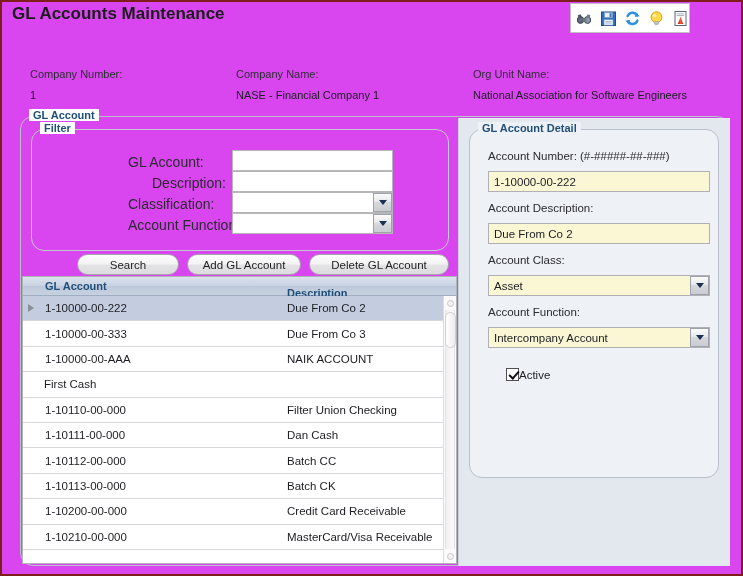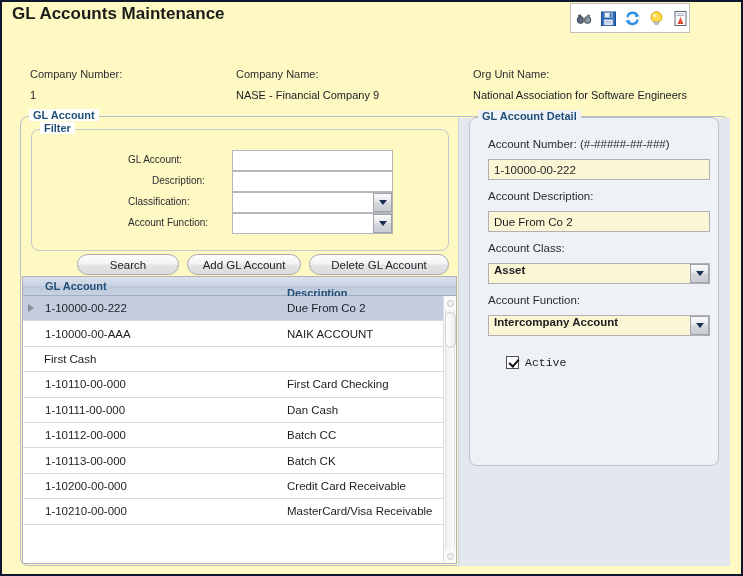--- a/index.html
+++ b/index.html
@@ -6,22 +6,22 @@
   html, body {
     margin: 0; padding: 0;
     width: 743px; height: 576px;
     background: #ffffff;
     font-family: "Liberation Sans", sans-serif;
     overflow: hidden;
   }
   #app {
     position: relative;
     width: 743px; height: 576px;
-    background: #fef9c3;
-    border: 2px solid #0f172a;
+    background: #d946ef;
+    border: 2px solid #7f1d1d;
     overflow: hidden;
   }
 
   
   #page-title {
     position: absolute;
     left: 10px; top: 2px;
     font-size: 17px;
     font-weight: bold;
     color: #1b1b1b;
@@ -47,21 +47,21 @@
 
   
   .info-block { position: absolute; font-size: 11px; color: #26262b; }
   .info-label { color: #2e2e33; }
   .info-value { margin-top: 9px; color: #1c1c22; }
 
   
   .groupbox {
     position: absolute;
     border: 1px solid #b9c0cc;
-    border-radius: 8px;
+    border-radius: 13px;
     padding-left: 28px;
   }
   .gb-legend {
     position: absolute;
     top: -8px; left: 8px;
     padding: 0 4px;
     font-size: 11px;
     font-weight: bold;
     color: #1f4e79;
     background: transparent;
@@ -84,31 +84,31 @@
 
   
   #detail-panel-bg {
     position: absolute;
     left: 437px; top: 1px;
     width: 272px; height: 448px;
     background: #e3e7ee;
     border-left: 1px solid #ccd2dc;
   }
   #gb-detail {
-    left: 448px; top: 0;
+    left: 448px; top: 12px;
     width: 250px; height: 349px;
     border: 1px solid #b9c0cc;
     background: #eef1f6;
   }
   #gb-detail > .gb-legend { background: #eef1f6; }
 
   
   .f-label {
     position: absolute;
-    font-size: 10px;
+    font-size: 14px;
     color: #2b2b31;
     text-align: left;
   }
   .f-input {
     position: absolute;
     height: 21px;
     border: 1px solid #b6b6bb;
     background: #ffffff;
     font-size: 11.5px;
     color: #222;
@@ -274,38 +274,35 @@
     display: flex;
     align-items: center;
     font-family: "Liberation Sans", sans-serif;
   }
   .d-combo {
     position: absolute;
     height: 21px;
     border: 1px solid #b0b0b6;
     background: #fbf7d5;
     display: flex;
-    align-items: flex-start;
-    font-weight: bold;
+    align-items: center;
   }
   .d-combo .combo-text {
     flex: 1;
     font-size: 11.5px;
     color: #1d1d22;
     padding-left: 5px;
     white-space: nowrap;
     overflow: hidden;
   }
   #active-row {
     position: absolute;
     left: 36px; top: 238px;
     display: flex;
     align-items: center;
-    gap: 6px;
-    font-family: Liberation Mono, monospace;
   }
   .checkbox {
     width: 13px; height: 13px;
     border: 1px solid #4f4f55;
     background: #ffffff;
     position: relative;
     cursor: pointer;
     flex: none;
   }
   .checkbox::after {
@@ -377,21 +374,21 @@
       </svg>
     </span>
   </div>
 
   <div class="info-block" style="left:28px; top:66px; width:200px;">
     <div class="info-label">Company Number:</div>
     <div class="info-value">1</div>
   </div>
   <div class="info-block" style="left:234px; top:66px; width:220px;">
     <div class="info-label">Company Name:</div>
-    <div class="info-value">NASE - Financial Company 9</div>
+    <div class="info-value">NASE - Financial Company 1</div>
   </div>
   <div class="info-block" style="left:463px; top:66px; width:270px;margin-left:8px;">
     <div class="info-label">Org Unit Name:</div>
     <div class="info-value">National Association for Software Engineers</div>
   </div>
 
   <div class="groupbox" id="gb-glaccount">
     <div class="gb-legend">GL Account</div>
 
     <div id="detail-panel-bg"></div>
@@ -435,31 +432,36 @@
       <div id="grid-body">
           <div class="grid-row selected">
             <div class="gr-indicator">
               <span class="row-arrow"></span>
             </div>
             <div class="gr-acct">1-10000-00-222</div>
             <div class="gr-desc">Due From Co 2</div>
           </div>
           <div class="grid-row">
             <div class="gr-indicator"></div>
+            <div class="gr-acct">1-10000-00-333</div>
+            <div class="gr-desc">Due From Co 3</div>
+          </div>
+          <div class="grid-row">
+            <div class="gr-indicator"></div>
             <div class="gr-acct">1-10000-00-AAA</div>
             <div class="gr-desc">NAIK ACCOUNT</div>
           </div>
           <div class="grid-row">
             <div class="gr-indicator"></div>
             <div class="gr-desc">First Cash</div>
           </div>
           <div class="grid-row">
             <div class="gr-indicator"></div>
             <div class="gr-acct">1-10110-00-000</div>
-            <div class="gr-desc">First Card Checking</div>
+            <div class="gr-desc">Filter Union Checking</div>
           </div>
           <div class="grid-row">
             <div class="gr-indicator"></div>
             <div class="gr-acct">1-10111-00-000</div>
             <div class="gr-desc">Dan Cash</div>
           </div>
           <div class="grid-row">
             <div class="gr-indicator"></div>
             <div class="gr-acct">1-10112-00-000</div>
             <div class="gr-desc">Batch CC</div>

